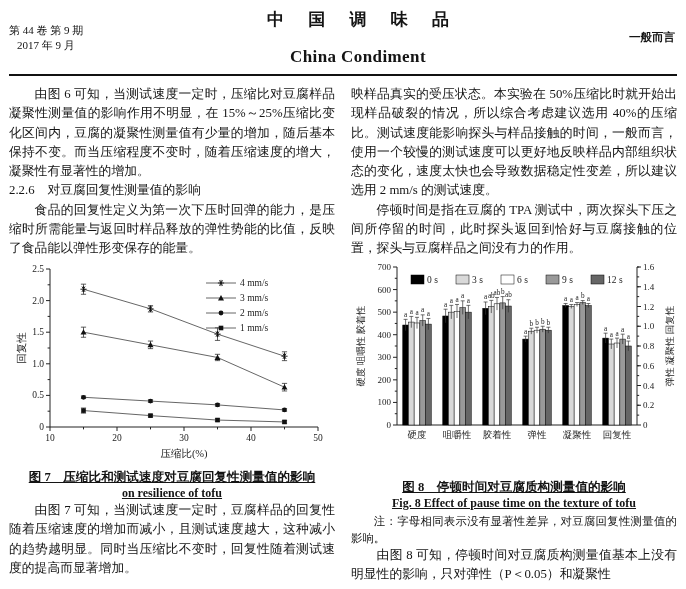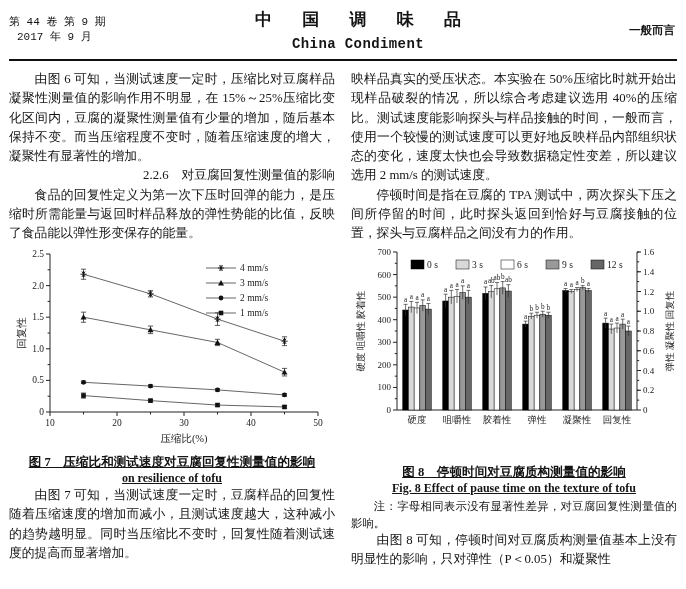--- a/index.html
+++ b/index.html
@@ -4,33 +4,33 @@
 <style>
   html,body{margin:0;padding:0;background:#fff;}
   body{
     width:686px;height:589px;overflow:hidden;
     font-family:"Liberation Serif","DejaVu Serif",serif;
     color:#141414;
   }
   .page{width:686px;height:589px;box-sizing:border-box;padding:6px 9px 0;}
   
   .hdr{display:grid;grid-template-columns:140px 1fr 110px;align-items:center;
-       border-bottom:2.6px solid #111;padding:2px 0 7px;font-family:Liberation Mono, monospace;}
+       border-bottom:2.6px solid #111;padding:2px 0 7px;}
   .hdr-left{font-size:11px;line-height:15px;}
   .hdr-left .l2{padding-left:8px;}
   .hdr-center{text-align:center;}
   .jcn{font-size:17px;font-weight:bold;letter-spacing:10px;padding-left:10px;}
-  .jen{font-size:14px;font-weight:bold;margin-top:5px;letter-spacing:.4px;text-align:center;}
+  .jen{font-size:17px;font-weight:bold;margin-top:16px;letter-spacing:.4px;text-align:center;}
   .hdr-right{text-align:right;font-size:11.5px;font-weight:bold;padding-right:2px;}
   
   .cols{display:flex;gap:16px;margin-top:9px;}
   .col{flex:1;min-width:0;}
   .col p{margin:0;font-size:12.8px;line-height:19.3px;text-align:justify;}
   p.indent{text-indent:2em;}
-  p.head{text-align:right;}
+  p.head{text-align:left;}
   figure{margin:2px 0 0;text-align:center;}
   figcaption{margin-top:2px;text-decoration:underline;}
   .capcn{font-size:12.6px;font-weight:bold;line-height:18px;}
   .capen{font-size:12px;font-weight:bold;line-height:15.5px;}
   p.note{font-size:11.4px;line-height:16.5px;margin-top:2px;}
   svg{display:block;margin:0 auto;font-family:"Liberation Serif","DejaVu Serif",serif;}
   svg text{fill:#222;}
 </style>
 </head>
 <body>

